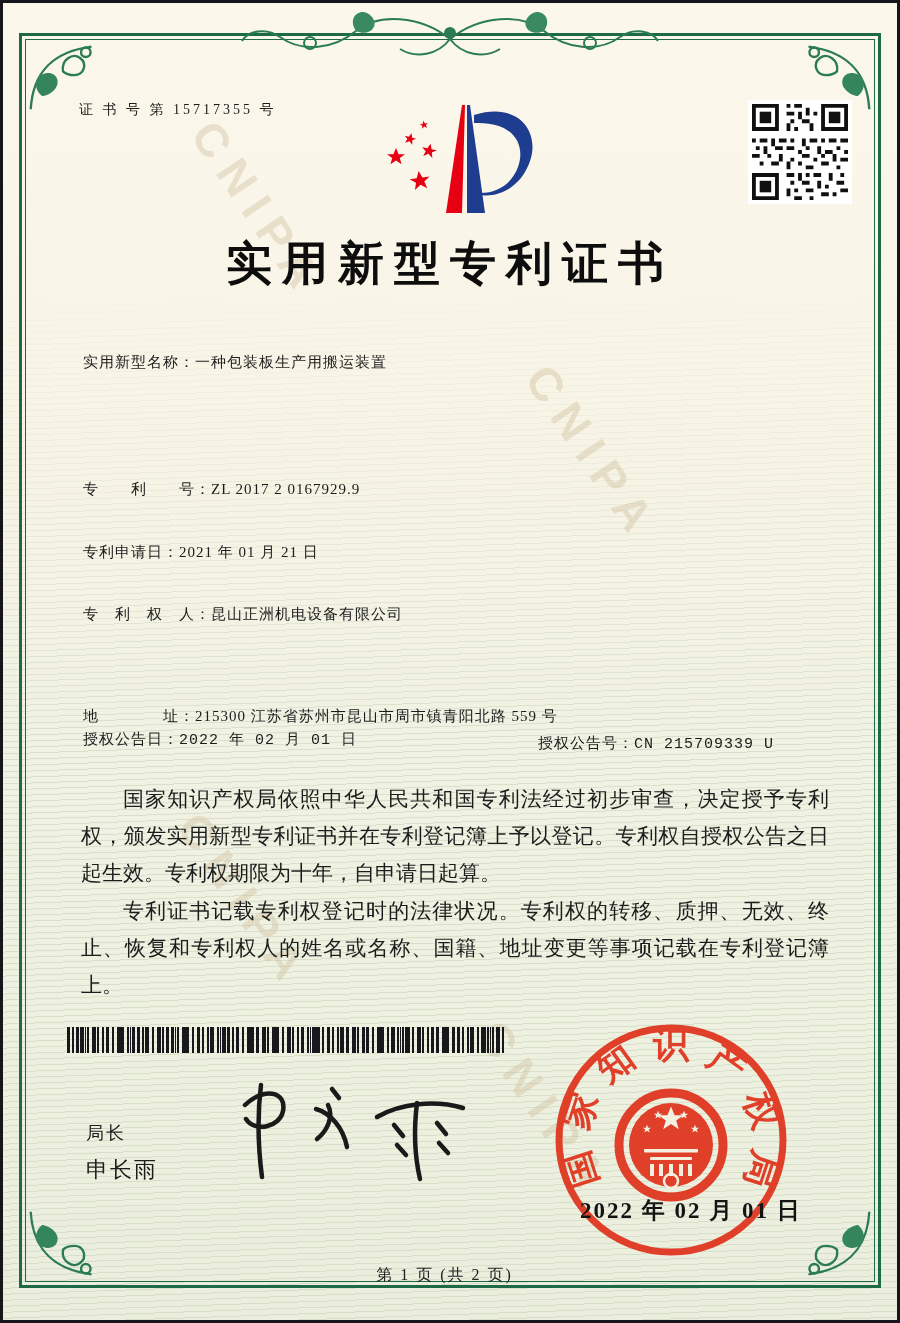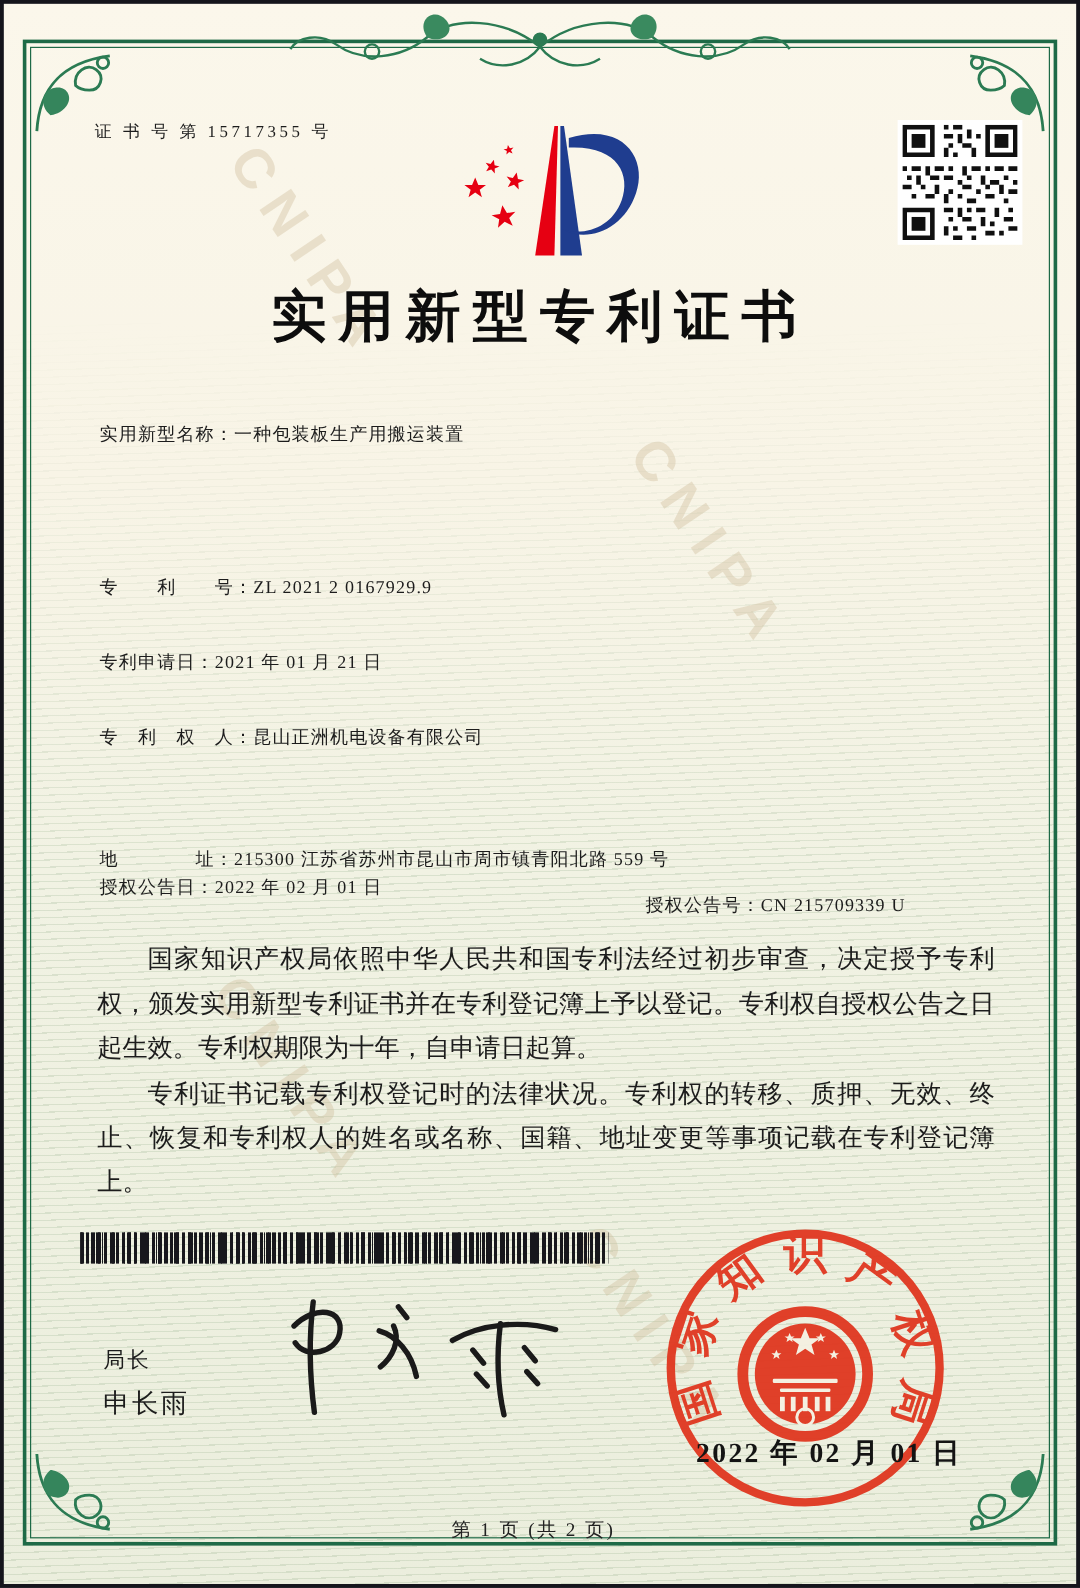--- a/index.html
+++ b/index.html
@@ -26,21 +26,21 @@
   .wm{position:absolute;font-family:"Liberation Sans",sans-serif;font-weight:bold;
       font-size:46px;letter-spacing:12px;color:rgba(206,186,152,.38);
       transform:rotate(56deg);transform-origin:left top;pointer-events:none;white-space:nowrap;}
   .cert-no{position:absolute;left:76px;top:98px;font-size:14px;letter-spacing:3px;}
   .logo{position:absolute;left:363px;top:96px;}
   .qr{position:absolute;right:45px;top:97px;background:#fff;padding:4px;}
   .title{position:absolute;left:0;right:0;top:230px;text-align:center;
          font-size:46px;font-weight:bold;letter-spacing:10px;color:#0d0d0d;}
   .field-row{position:absolute;left:80px;font-size:15px;letter-spacing:1px;white-space:nowrap;}
   .field-label{display:inline-block;}
-  .grant-right{position:absolute;left:455px;top:15px;}
+  .grant-right{position:absolute;left:455px;top:4px;}
   .body-text{position:absolute;left:78px;top:778px;width:748px;font-size:21px;
              line-height:37px;text-align:justify;}
   .body-text p{margin:0 0 1px 0;text-indent:2em;}
   .barcode{position:absolute;left:64px;top:1024px;width:440px;height:26px;
     background:
       repeating-linear-gradient(90deg,#17171c 0 2px,rgba(0,0,0,0) 2px 5px),
       repeating-linear-gradient(90deg,#17171c 0 1px,rgba(0,0,0,0) 1px 9px),
       repeating-linear-gradient(90deg,#17171c 0 3px,rgba(0,0,0,0) 3px 13px);}
   .officer-title{position:absolute;left:83px;top:1106px;font-size:18px;letter-spacing:2px;margin-top:12px;}
   .officer-name{position:absolute;left:83px;top:1152px;font-size:22px;letter-spacing:2px;}
@@ -147,33 +147,33 @@
                M11,24h2v1h-2z M15,24h1v1h-1z"></path>
     </g>
   </svg>
 
   <div class="title">实用新型专利证书</div>
 
   <div class="field-row" style="top:350px;">
     <span class="field-label">实用新型名称：</span><span>一种包装板生产用搬运装置</span>
   </div>
   <div class="field-row" style="top:477px;">
-    <span class="field-label">专　　利　　号：</span><span>ZL 2021 2 0167929.9</span>
+    <span class="field-label">专　　利　　号：</span><span>ZL 2017 2 0167929.9</span>
   </div>
   <div class="field-row" style="top:540px;">
     <span class="field-label">专利申请日：</span><span>2021 年 01 月 21 日</span>
   </div>
   <div class="field-row" style="top:602px;">
     <span class="field-label">专　利　权　人：</span><span>昆山正洲机电设备有限公司</span>
   </div>
   <div class="field-row" style="top:664px;margin-top:40px;">
     <span class="field-label">地　　　　址：</span><span>215300 江苏省苏州市昆山市周市镇青阳北路 559 号</span>
   </div>
 
-  <div class="field-row" style="top:727px;width:760px;">
+  <div class="field-row" style="top:727px;width:760px;font-family:Liberation Mono, monospace;">
     <span>授权公告日：</span><span>2022 年 02 月 01 日</span>
     <span class="grant-right">
       <span>授权公告号：</span><span>CN 215709339 U</span>
     </span>
   </div>
 
   <div class="body-text">
     <p>国家知识产权局依照中华人民共和国专利法经过初步审查，决定授予专利权，颁发实用新型专利证书并在专利登记簿上予以登记。专利权自授权公告之日起生效。专利权期限为十年，自申请日起算。</p>
     <p>专利证书记载专利权登记时的法律状况。专利权的转移、质押、无效、终止、恢复和专利权人的姓名或名称、国籍、地址变更等事项记载在专利登记簿上。</p>
   </div>

